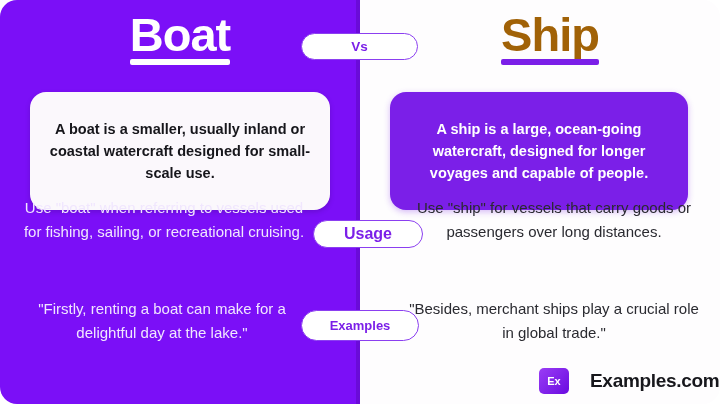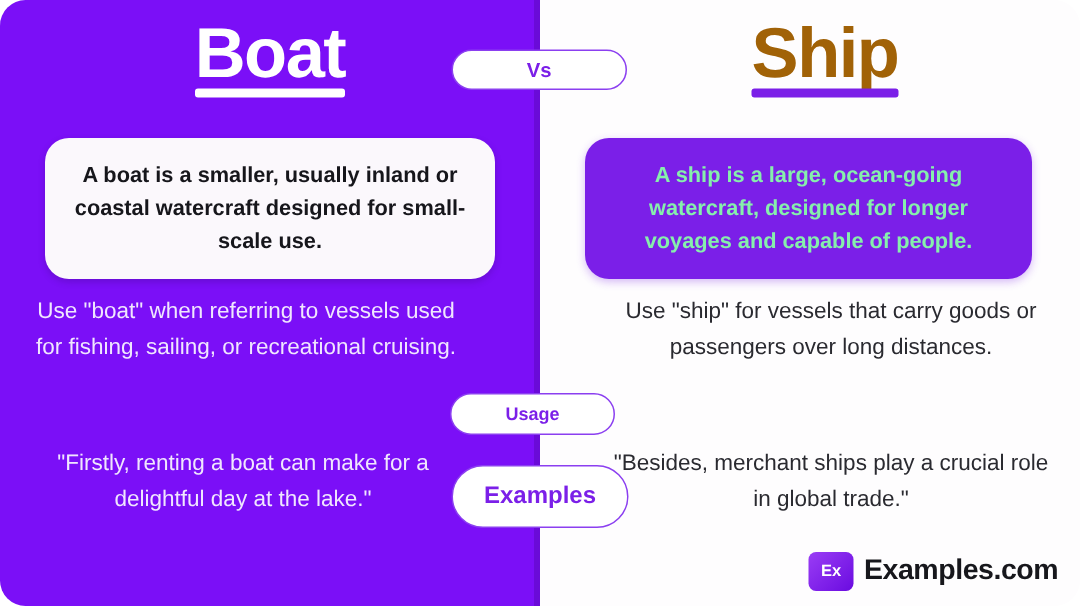--- a/index.html
+++ b/index.html
@@ -36,28 +36,28 @@
   }
   #heading-boat { left:0; width:360px; color:#FFFFFF; }
   #heading-boat .rule { background:#FFFFFF; }
   #heading-ship { left:370px; width:360px; color:#a16207; }
   #heading-ship .rule { background:#7B1FE8; }
 
   
   .card {
     position:absolute; top:92px; border-radius:16px;
     font-size:14.5px; font-weight:bold; line-height:1.52;
-    text-align:center; padding:14px 14px;
+    text-align:center; padding:26px 14px;
   }
   #card-boat {
     left:30px; width:300px; background:#FBF8FC; color:#16161B;
     box-shadow:0 2px 5px rgba(40,0,80,0.22);
   }
   #card-ship {
-    left:390px; width:298px; background:#7B1FE8; color:#86efac;
+    left:390px; width:298px; background:#7B1FE8; color:#ffffff;
     box-shadow:0 2px 6px rgba(120,30,230,0.30);
   }
 
   
   .body-text {
     position:absolute; font-size:15px; line-height:1.62;
     text-align:center; font-weight:normal;
   }
   .left-text  { color:#F0E6FE; }
   .right-text { color:#2A2A30; }
@@ -67,36 +67,36 @@
   #example-right { left:404px; top:297px; width:300px; }
 
   
   .badge {
     position:absolute; background:#FFFFFF; color:#7B1FE8;
     border-radius:999px; font-weight:bold; text-align:center;
     display:flex; align-items:center; justify-content:center;
     border:1.5px solid #8B3FF0;
   }
   #badge-vs       { left:301px; top:33px;  width:117px; height:27px; font-size:13.5px; }
-  #badge-usage    { left:300px; top:220px; width:110px; height:28px; font-size:12px;margin-top:42px; }
-  #badge-examples { left:301px; top:310px; width:118px; height:42px; font-size:16px; }
+  #badge-usage    { left:313px; top:220px; width:110px; height:28px; font-size:16px; }
+  #badge-examples { left:301px; top:310px; width:118px; height:31px; font-size:13px; }
 
   
   #logo {
     position:absolute; left:539px; top:368px;
     display:flex; align-items:center; gap:7px;
   }
   #logo-mark {
     width:30px; height:26px; border-radius:5px;
     background:linear-gradient(135deg,#9A3DF5 0%,#6A0BE0 100%);
     color:#FFFFFF; font-size:11px; font-weight:bold;
     display:flex; align-items:center; justify-content:center;
   }
   #logo-text {
-    font-size:19px; font-weight:bold; color:#17171C; letter-spacing:-0.3px;
+    font-size:19px; font-weight:bold; color:#17171C; letter-spacing:-0.3px;margin-left:14px;
   }
 </style>
 </head>
 <body>
 
 <div id="canvas">
 
   <div class="bg-left"></div>
   <div class="bg-right"></div>
 

